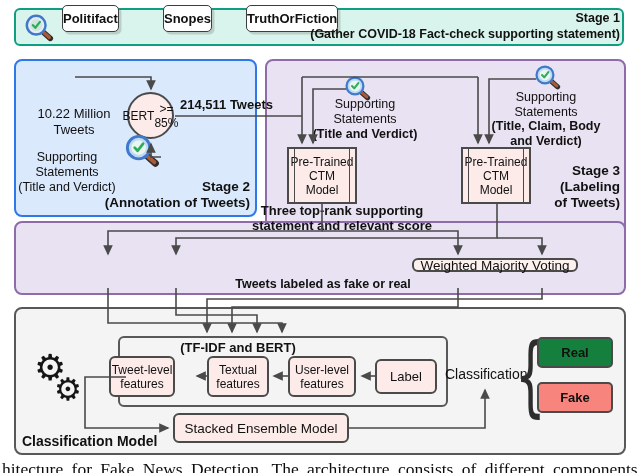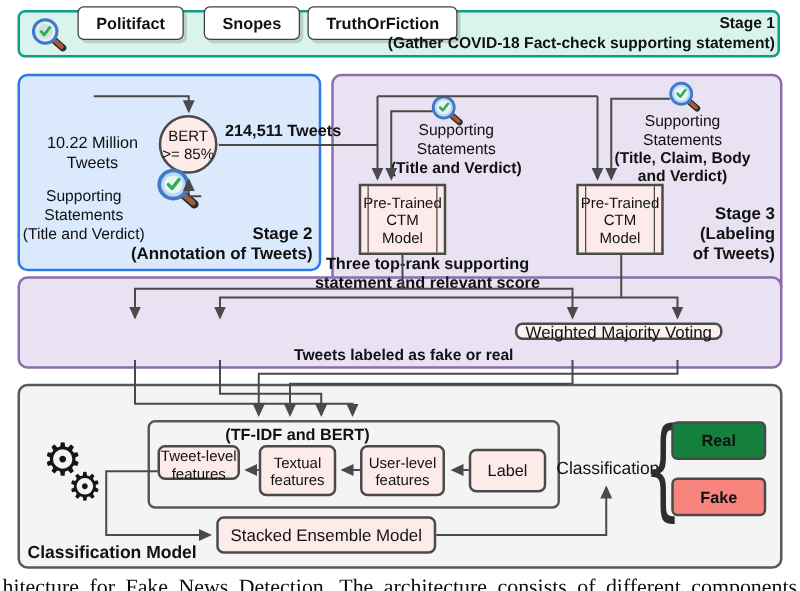--- a/index.html
+++ b/index.html
@@ -11,23 +11,23 @@
   .s3{left:265px;top:59px;width:361px;height:178px;background:#e8e2f2;border:2.5px solid #8d6ca9;}
   .band{left:14px;top:221px;width:612px;height:74px;background:#e8e2f2;border:2.5px solid #8d6ca9;}
   .clf{left:14px;top:307px;width:612px;height:148px;background:#f4f4f4;border:2.5px solid #585858;}
   .txt{position:absolute;z-index:10;}
   .c{text-align:center;}
   .r{text-align:right;}
   .b{font-weight:bold;}
   .node{position:absolute;z-index:10;box-sizing:border-box;display:flex;align-items:center;justify-content:center;
         text-align:center;background:#fcebe9;border:2px solid #4a4a4a;border-radius:6px;}
   .whitebtn{position:absolute;top:5px;height:27px;background:#ffffff;border:1.5px solid #3d3d3d;border-radius:5px;
-        font-weight:bold;font-size:13px;display:flex;align-items:center;padding:0 14px;z-index:10;
+        font-weight:bold;font-size:13px;display:flex;align-items:center;padding:0 0;z-index:10;
         box-shadow:2.5px 2.5px 0 rgba(110,110,110,.28);box-sizing:border-box;}
-  .circle{border-radius:50%;flex-direction:column;font-size:12px;line-height:14px;}
+  .circle{border-radius:50%;font-size:12px;line-height:14px;}
   .ctm{flex-direction:column;font-size:12px;line-height:14px;border-radius:0;background:#fcebe9;}
   .ctm .bars{position:absolute;left:5px;right:5px;top:0;bottom:0;border-left:1.5px solid #4a4a4a;border-right:1.5px solid #4a4a4a;pointer-events:none;}
   .vote{background:#fdf1ee;font-size:13.5px;}
   .featbox{flex-direction:column;font-size:12px;line-height:14px;}
   .greenbox{background:#15803d;font-weight:bold;font-size:13px;border-radius:5px;}
   .redbox{background:#f8857d;font-weight:bold;font-size:13px;border-radius:5px;}
   .innerbox{position:absolute;left:118px;top:336px;width:330px;height:71px;border:2px solid #585858;border-radius:6px;box-sizing:border-box;z-index:5;}
   .brace{position:absolute;left:515px;top:331px;font-size:88px;line-height:88px;font-family:"DejaVu Sans",sans-serif;
          transform:scaleX(.55);transform-origin:left top;color:#2d2d2d;z-index:10;font-weight:normal;}
   .caption{position:absolute;left:2px;top:459px;width:980px;white-space:nowrap;font-family:"Liberation Serif","DejaVu Serif",serif;
@@ -152,21 +152,21 @@
   <div class="txt c b" style="left:235px;top:277px;width:176px;font-size:12.5px;">Tweets labeled as fake or real</div>
 
   <span class="icon" style="left:28px;top:344px;">
     <svg width="62" height="62" viewBox="0 0 62 62">
       <text x="6" y="36" font-size="36" fill="#151515" font-family="DejaVu Sans">⚙</text>
       <text x="26" y="56" font-size="31" fill="#151515" font-family="DejaVu Sans">⚙</text>
     </svg>
   </span>
   <div class="innerbox"></div>
   <div class="txt c b" style="left:118px;top:340px;width:240px;font-size:13px;">(TF-IDF and BERT)</div>
-  <div class="node featbox" style="left:126px;top:356px;width:66px;height:28px;justify-content:space-between;">
+  <div class="node featbox" style="left:109px;top:356px;width:66px;height:41px;">
     <div>Tweet-level</div>
     <div>features</div>
   </div>
   <div class="node featbox" style="left:207px;top:356px;width:62px;height:41px;">
     <div>Textual</div>
     <div>features</div>
   </div>
   <div class="node featbox" style="left:288px;top:356px;width:68px;height:41px;">
     <div>User-level</div>
     <div>features</div>

